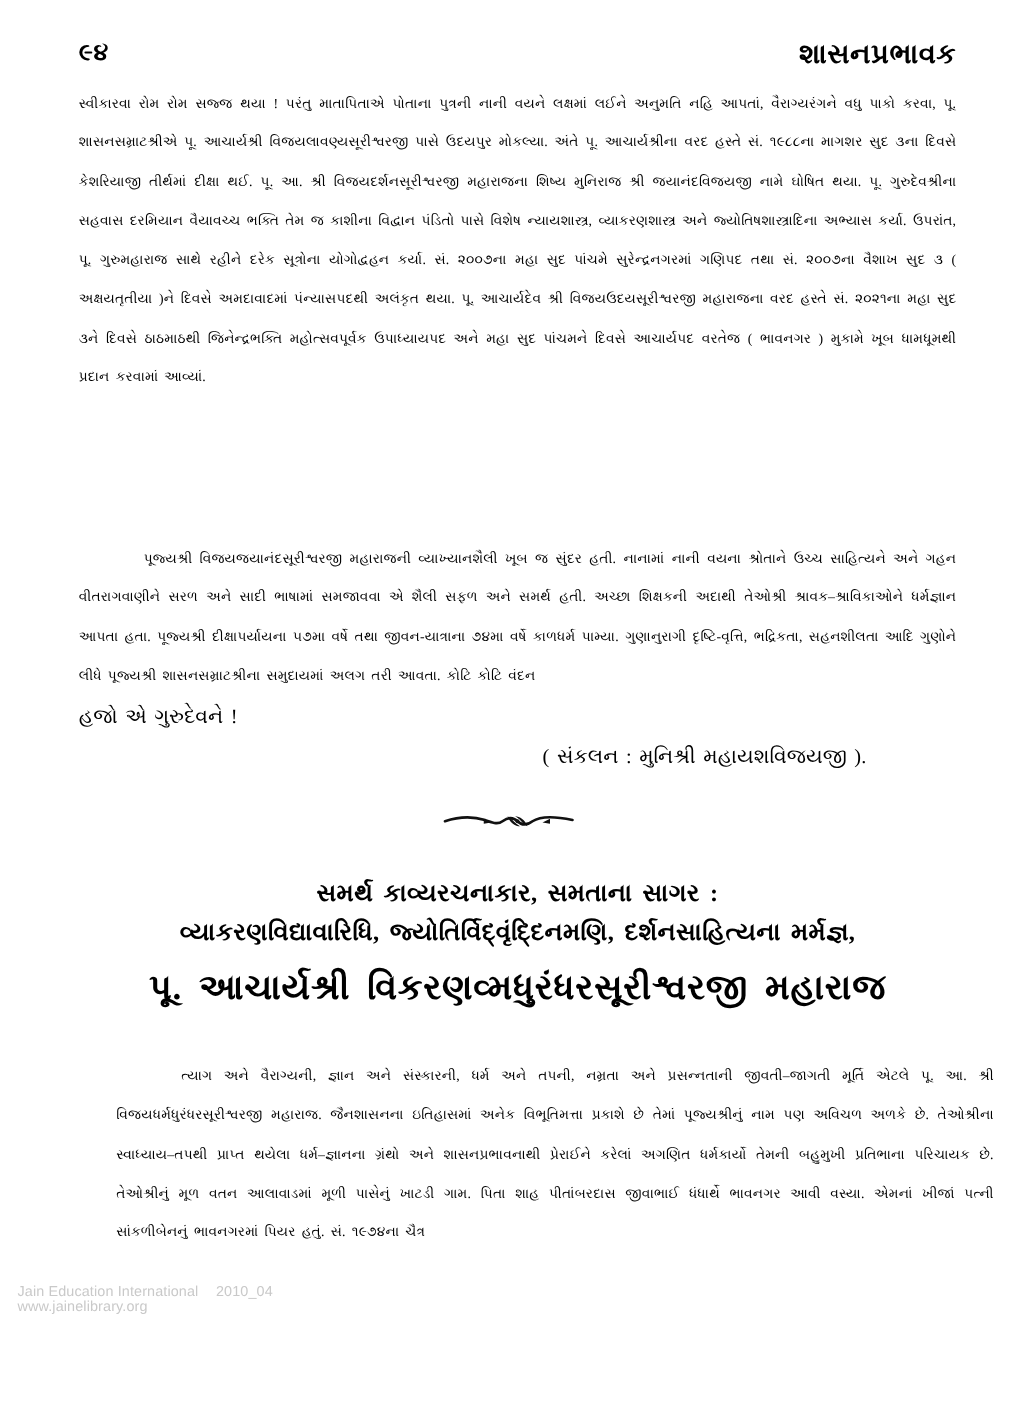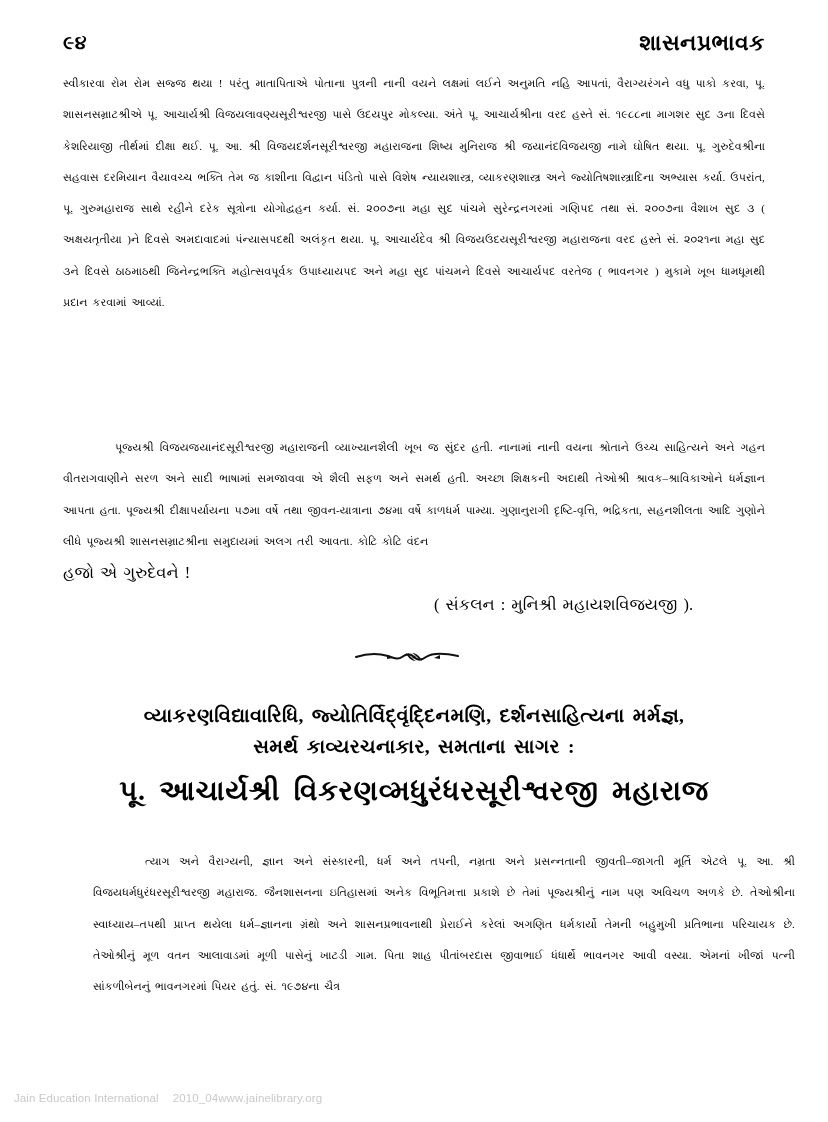--- a/index.html
+++ b/index.html
@@ -114,27 +114,28 @@
     word-spacing: 6px;
     margin: 0;
     padding-top: 7px;
   }
 
   
   .footer {
     position: absolute;
     left: 14px;
     right: 14px;
-    top: 1092px;
+    top: 1028px;
     display: flex;
     align-items: flex-start;
     font-family: "Liberation Sans", "DejaVu Sans", sans-serif;
     font-size: 11.5px;
     color: #c9c9c9;
     letter-spacing: .1px;
+    flex-direction: column;
   }
   .footer-left { flex: 0 0 auto; }
   .footer-left .year { margin-left: 14px; }
   .footer-center {
     flex: 1 1 auto;
     text-align: center;
     padding-right: 78px;
   }
   .footer-right { flex: 0 0 auto; }
 </style>
@@ -168,22 +169,22 @@
         <path d="M52 5 C56 7, 58 11, 62 13 C58 13, 54 10, 52 5 Z" fill="#111"></path>
         <path d="M68 13 C64 11, 62 7, 58 5 C62 5, 66 8, 68 13 Z" fill="#111"></path>
         <path d="M33 7 L39 10 L33 11 Z" fill="#111"></path>
         <path d="M86 7 L80 10 L86 11 Z" fill="#111"></path>
         <circle cx="60" cy="9" r="1.6" fill="#111"></circle>
       </svg>
     </span>
   </div>
 
   <div class="heading-block" style="top:700px;">
+    <p class="epithet">સમર્થ કાવ્યરચનાકાર, સમતાના સાગર :</p>
     <p class="epithet">વ્યાકરણવિદ્યાવારિધિ, જ્યોતિર્વિદ્‌વૃંદ્દિનમણિ, દર્શનસાહિત્યના મર્મજ્ઞ,</p>
-    <p class="epithet">સમર્થ કાવ્યરચનાકાર, સમતાના સાગર :</p>
     <h1 class="main-title">પૂ. આચાર્યશ્રી વિકરણવ્મધુરંધરસૂરીશ્વરજી મહારાજ</h1>
   </div>
 
   <div class="textblock" style="top:846px;margin-left:30px;">
     <p class="para indent">ત્યાગ અને વૈરાગ્યની, જ્ઞાન અને સંસ્કારની, ધર્મ અને તપની, નમ્રતા અને પ્રસન્નતાની જીવતી–જાગતી મૂર્તિ એટલે પૂ. આ. શ્રી વિજયધર્મધુરંધરસૂરીશ્વરજી મહારાજ. જૈનશાસનના ઇતિહાસમાં અનેક વિભૂતિમત્તા પ્રકાશે છે તેમાં પૂજ્યશ્રીનું નામ પણ અવિચળ અળકે છે. તેઓશ્રીના સ્વાધ્યાય–તપથી પ્રાપ્ત થયેલા ધર્મ–જ્ઞાનના ગ્રંથો અને શાસનપ્રભાવનાથી પ્રેરાઈને કરેલાં અગણિત ધર્મકાર્યો તેમની બહુમુખી પ્રતિભાના પરિચાયક છે. તેઓશ્રીનું મૂળ વતન આલાવાડમાં મૂળી પાસેનું ખાટડી ગામ. પિતા શાહ પીતાંબરદાસ જીવાભાઈ ધંધાર્થે ભાવનગર આવી વસ્યા. એમનાં ખીજાં પત્ની સાંકળીબેનનું ભાવનગરમાં પિયર હતું. સં. ૧૯૭૪ના ચૈત્ર</p>
   </div>
 
   <div class="footer">
     <span class="footer-left">
       <span>Jain Education International</span><span class="year">2010_04</span>

